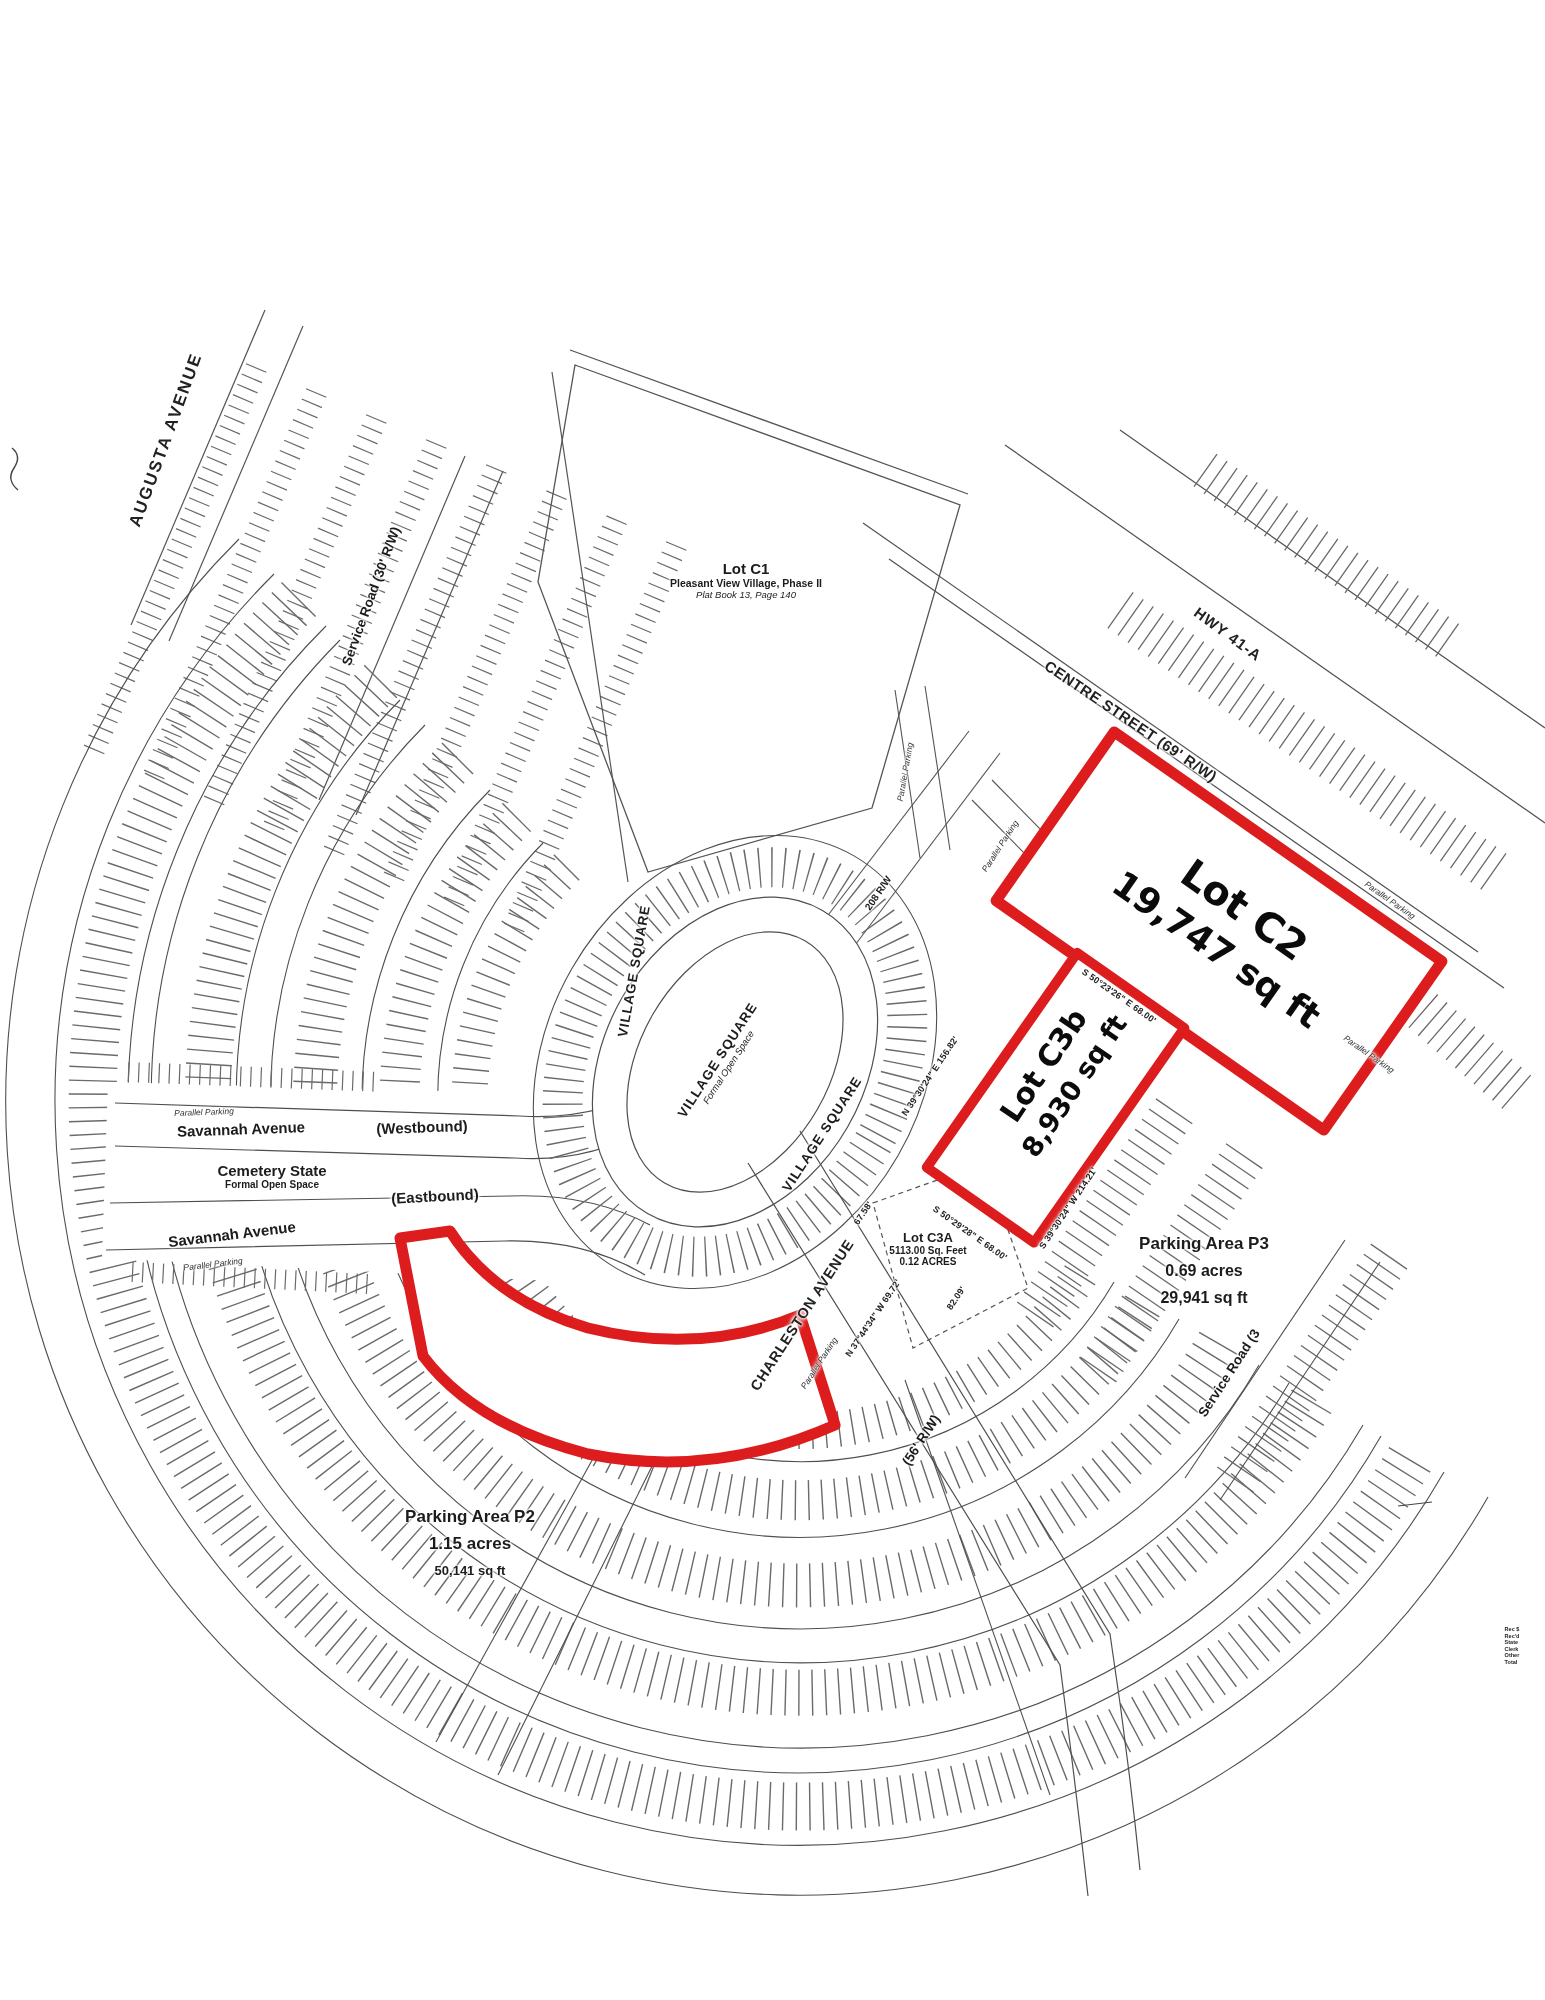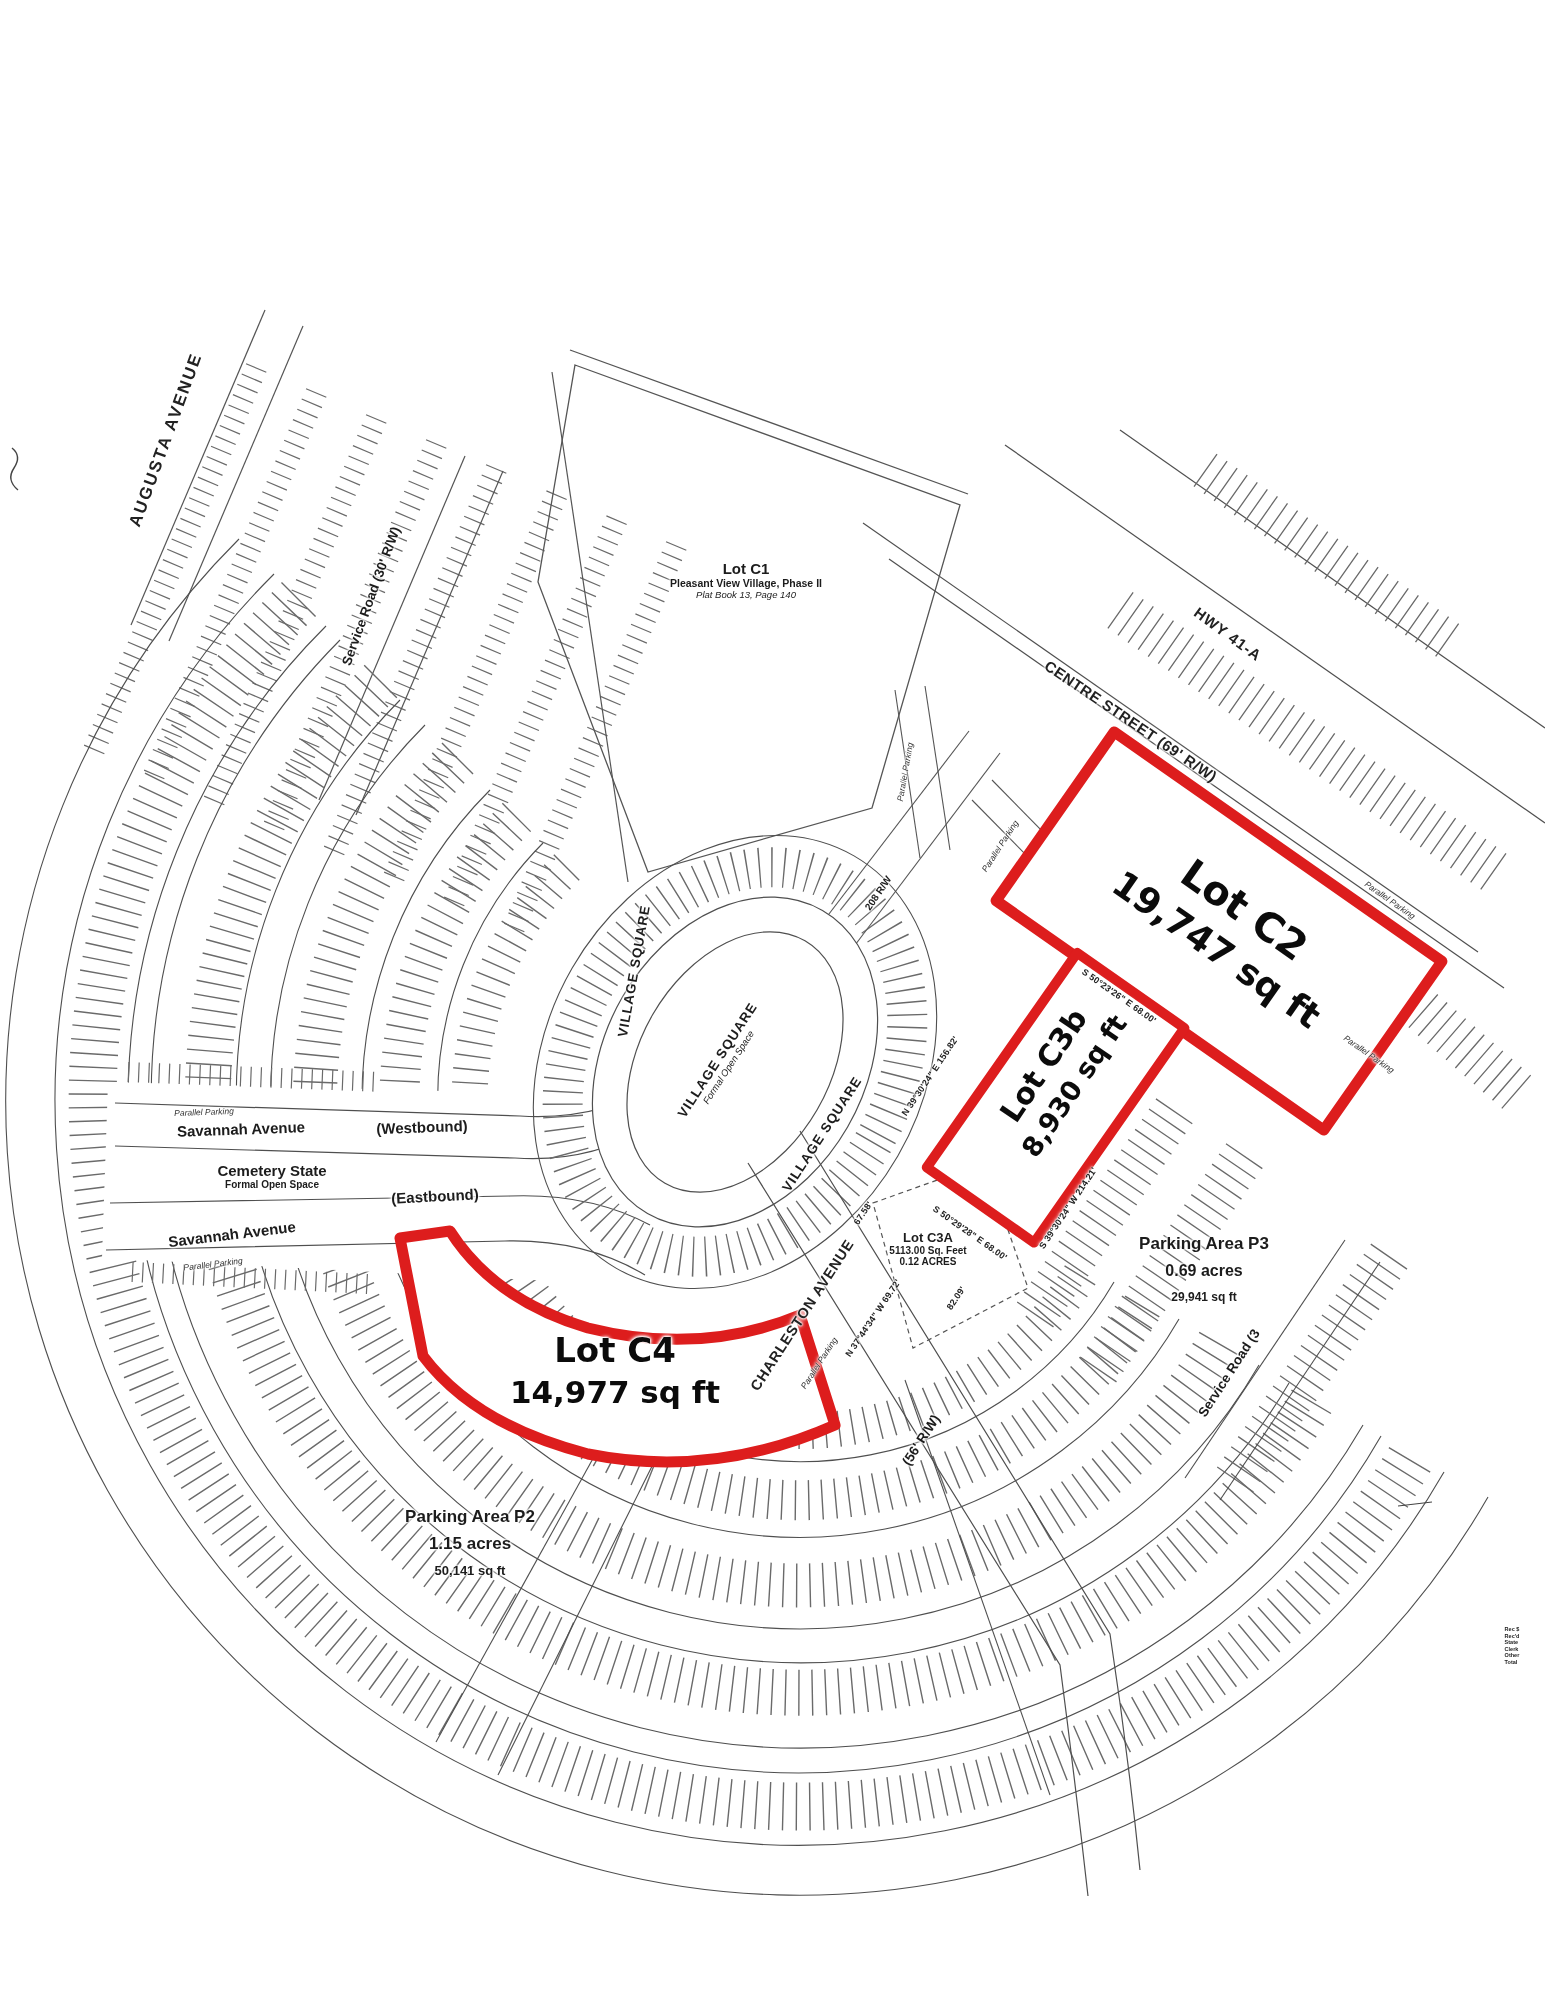--- a/index.html
+++ b/index.html
@@ -187,29 +187,25 @@
       <span class="ln biglot" style="font-size:30px">Lot C3b</span>
       <span class="ln biglot" style="font-size:27px">8,930 sq ft</span>
     </div>
 
     <div class="lbl blocklbl" style="left:928px;top:1248px">
       <span class="ln b" style="font-size:13px">Lot C3A</span>
       <span class="ln b" style="font-size:10px">5113.00 Sq. Feet</span>
       <span class="ln b" style="font-size:10px">0.12 ACRES</span>
     </div>
 
-    <div class="lbl blocklbl" style="left:615px;top:1370px">
-      <span class="ln biglot" style="font-size:34px">Lot C4</span>
-      <span class="ln biglot" style="font-size:31px">14,977 sq ft</span>
-    </div>
 
     <div class="lbl blocklbl" style="left:1204px;top:1270px">
       <span class="ln b" style="font-size:17px;line-height:27px">Parking Area P3</span>
       <span class="ln b" style="font-size:16px;line-height:27px">0.69 acres</span>
-      <span class="ln b" style="font-size:12px;line-height:27px">29,941 sq ft</span>
+      <span class="ln b" style="font-size:16px;line-height:27px">29,941 sq ft</span>
     </div>
     <div class="lbl blocklbl" style="left:470px;top:1543px">
       <span class="ln b" style="font-size:17px;line-height:27px">Parking Area P2</span>
       <span class="ln b" style="font-size:17px;line-height:27px">1.15 acres</span>
       <span class="ln b" style="font-size:13px;line-height:27px">50,141 sq ft</span>
     </div>
 
     <div class="lbl bearing" style="left:1119px;top:996px;transform:translate(-50%,-50%) rotate(35deg)">S 50°23'26" E  68.00'</div>
     <div class="lbl bearing" style="left:930px;top:1076px;transform:translate(-50%,-50%) rotate(-56deg)">N 39°30'24" E  156.82'</div>
     <div class="lbl bearing" style="left:970px;top:1233px;transform:translate(-50%,-50%) rotate(35deg)">S 50°29'28" E  68.00'</div>

